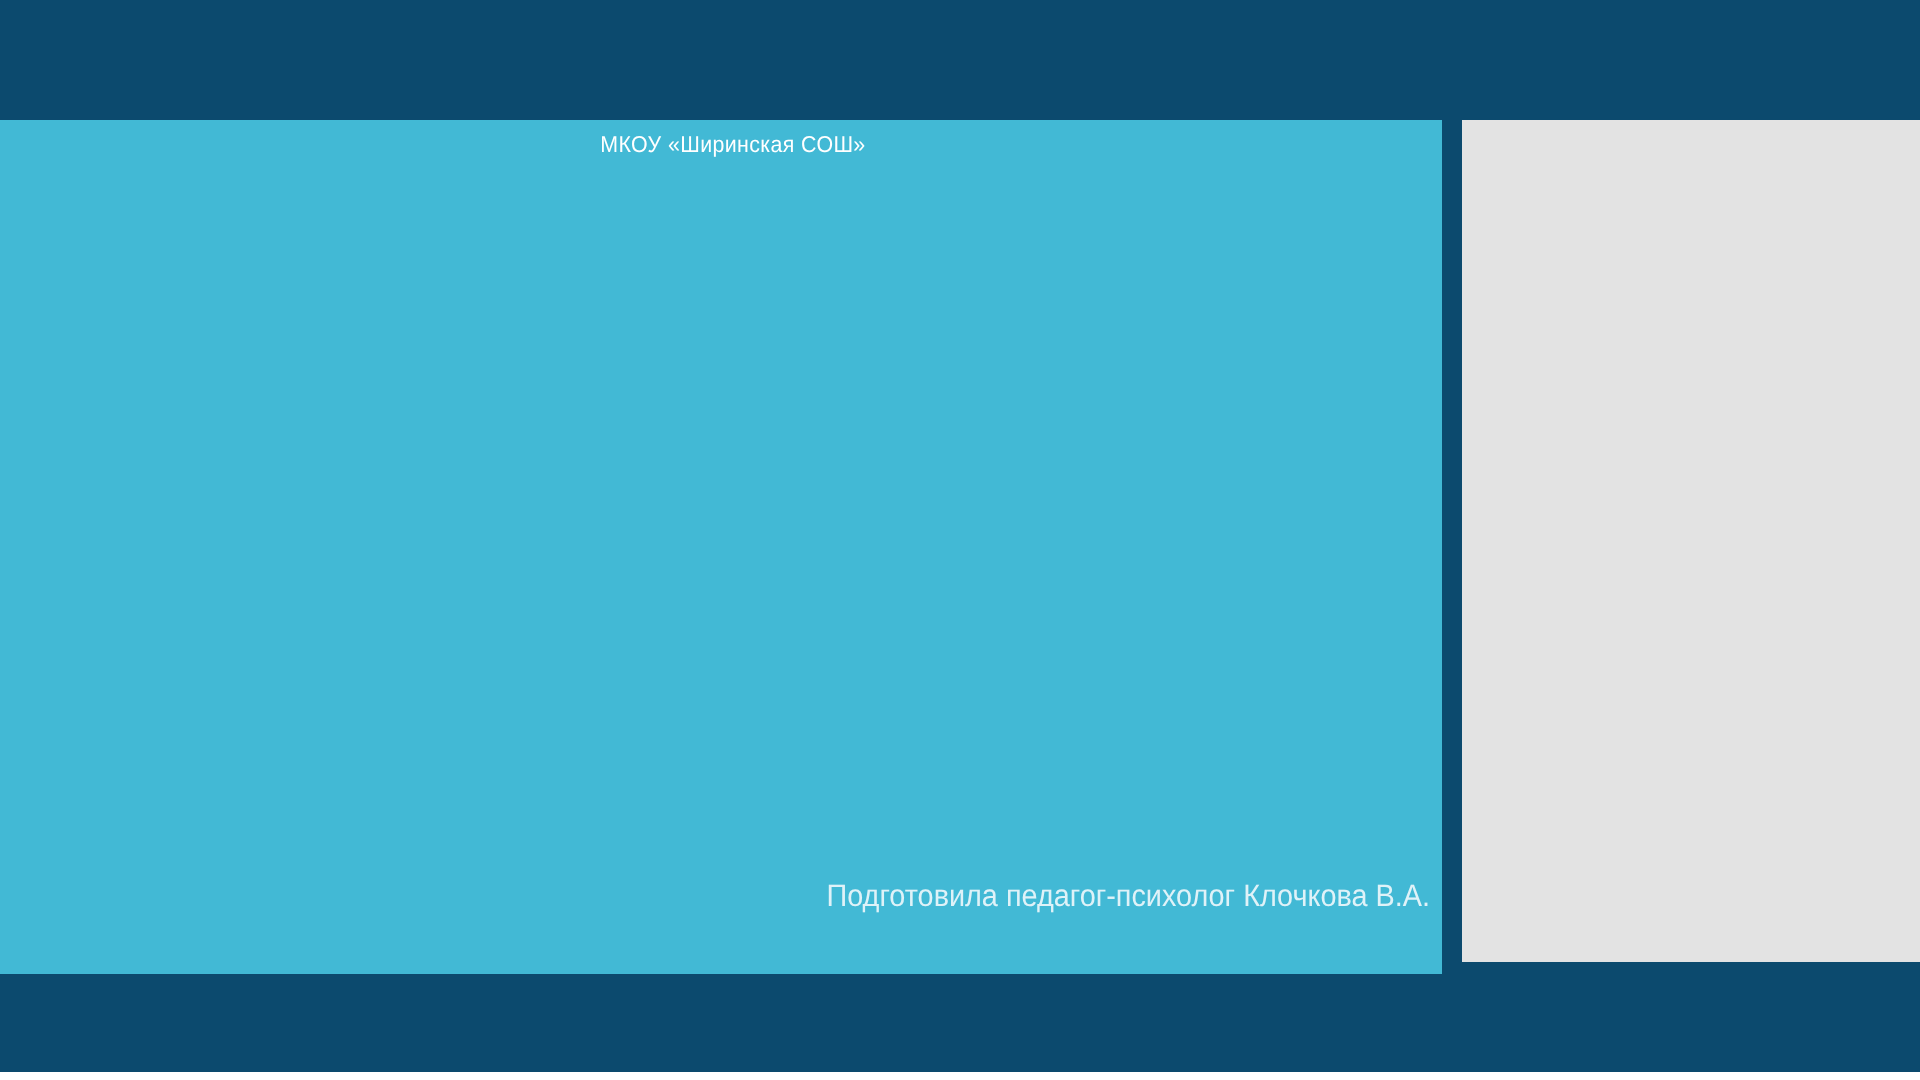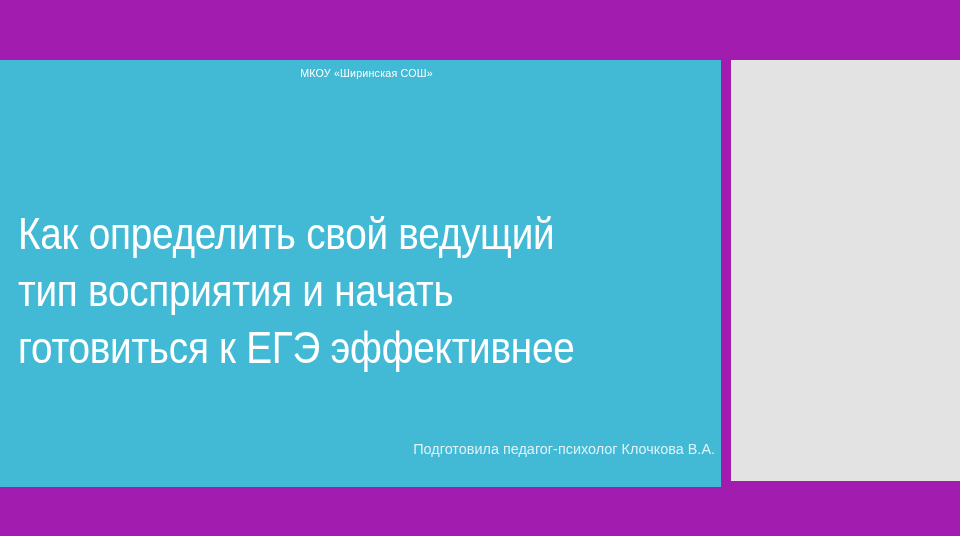--- a/index.html
+++ b/index.html
@@ -11,21 +11,21 @@
     width: 960px;
     height: 540px;
     background: #ffffff;
     font-family: "Liberation Sans", sans-serif;
     overflow: hidden;
   }
   .slide-canvas {
     position: relative;
     width: 960px;
     height: 536px;
-    background: #a21caf;
+    background: #0c4a6e;
   }
 
   
   .side-panel {
     position: absolute;
     left: 731px;
     top: 60px;
     width: 229px;
     height: 421px;
     background: #e3e3e3;
@@ -97,21 +97,16 @@
 <body>
 
 <div class="slide-canvas">
 
   <div class="side-panel"></div>
 
   <div class="title-panel"></div>
 
   <div class="org-line">МКОУ «Ширинская СОШ»</div>
 
-  <div class="title-block">
-    <div class="title-line">Как определить свой ведущий</div>
-    <div class="title-line">тип восприятия и начать</div>
-    <div class="title-line">готовиться к ЕГЭ эффективнее</div>
-  </div>
 
   <div class="author-line">Подготовила педагог-психолог Клочкова В.А.</div>
 
 </div>
 
 </body></html>

